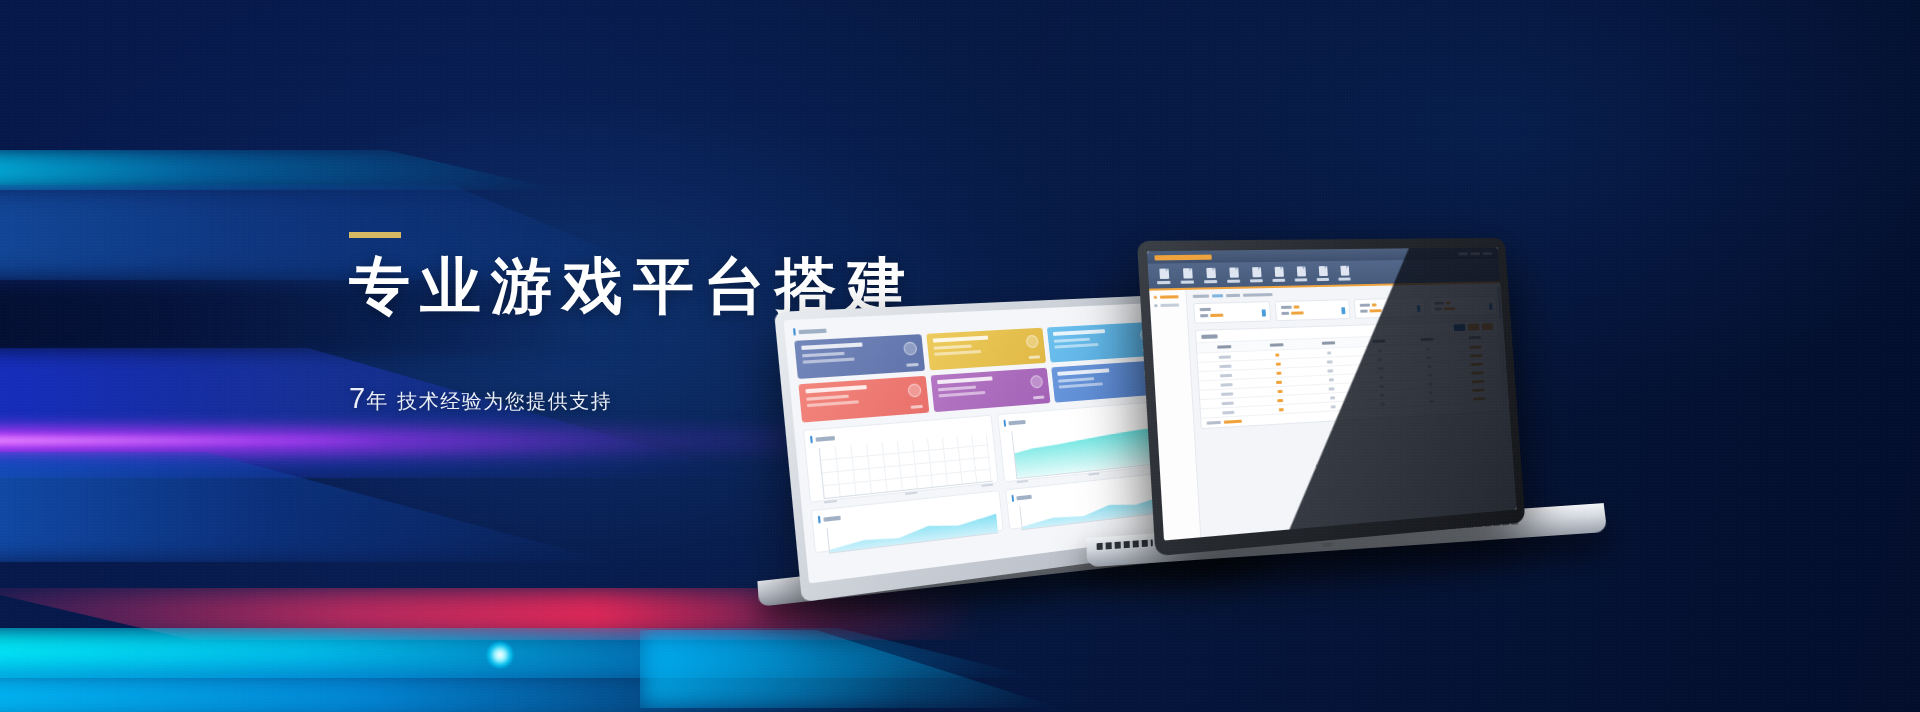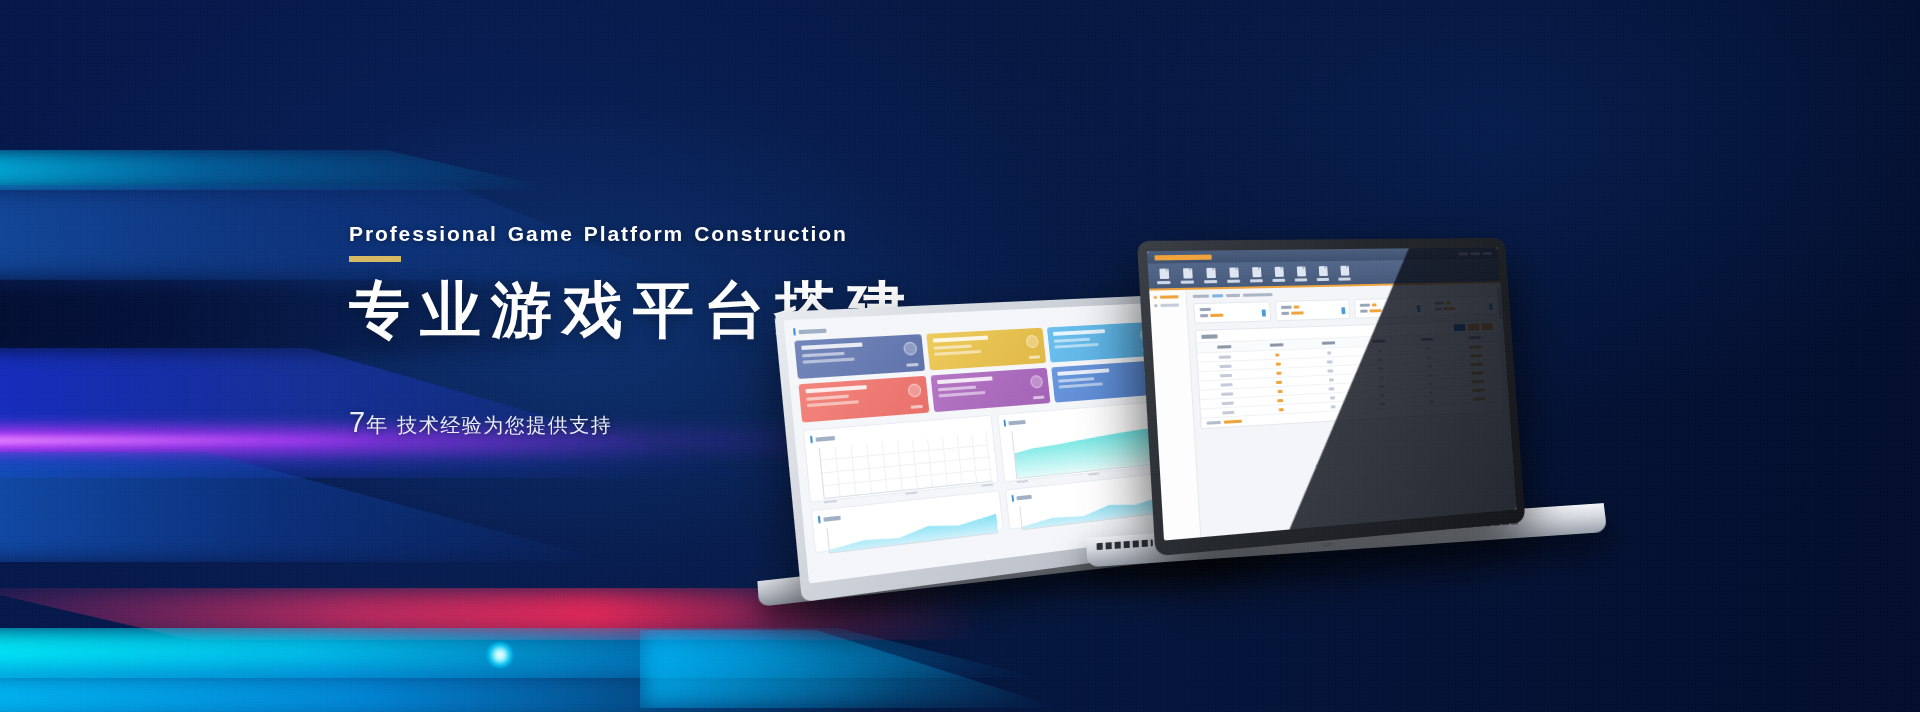--- a/index.html
+++ b/index.html
@@ -348,23 +348,20 @@
   <div class="fx streak-magenta-core"></div>
   <div class="fx streak-blue-mid"></div>
   <div class="fx streak-crimson"></div>
   <div class="fx streak-cyan-lo1"></div>
   <div class="fx streak-cyan-lo2"></div>
   <div class="fx streak-cyan-edge"></div>
   <div class="fx glow-dot"></div>
 
   <div class="copy">
 
-    <div class="eyebrow">
-      <span>Professional</span><span>Game</span><span>Platform</span><span>Construction</span>
-    </div>
 
     <div class="rule"></div>
 
     <h1 class="headline">专业游戏平台搭建</h1>
 
 
     <div class="subline">
       <span class="yrs"><span>7</span><span class="unit">年</span></span><span class="tail">技术经验为您提供支持</span>
     </div>
 

